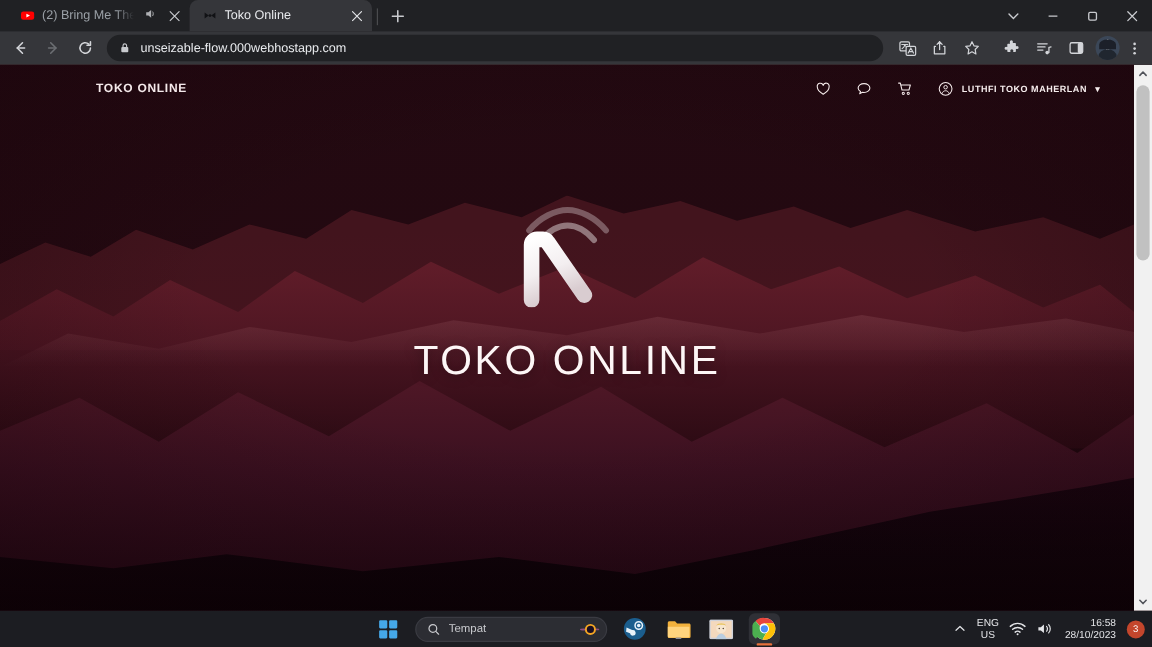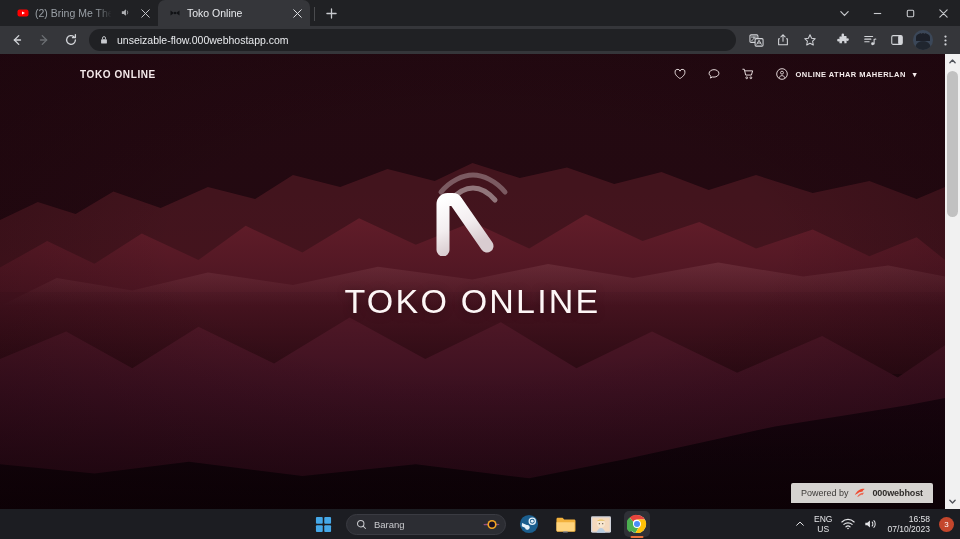--- a/index.html
+++ b/index.html
@@ -501,21 +501,21 @@
               </svg>
           </span>
           <span id="user-menu">
             <span style="display:flex;">
               <svg width="14" height="14" viewBox="0 0 20 20">
                   <circle cx="10" cy="10" r="7.6" stroke="#f6ecec" stroke-width="1.25" fill="none"></circle>
                   <circle cx="10" cy="8.1" r="2.1" stroke="#f6ecec" stroke-width="1.15" fill="none"></circle>
                   <path d="M5.9 15.3c.7-2 2.2-3 4.1-3s3.4 1 4.1 3" stroke="#f6ecec" stroke-width="1.15" fill="none" stroke-linecap="round"></path>
                 </svg>
             </span>
-            <span>ONLINE ATHAR MAHERLAN</span>
+            <span>LUTHFI TOKO MAHERLAN</span>
             <span>▾</span>
           </span>
         </div>
       </div>
 
       <div id="hero-center">
         <div id="brand-mark">
           <svg width="120" height="92" viewBox="0 0 120 92">
             <defs>
               <linearGradient id="nGrad" x1="0" y1="0" x2="0.35" y2="1">
@@ -526,30 +526,20 @@
             </defs>
             <path d="M28 28c9-11 22-17 32-17s23 6 32 17" stroke="#ffffff" stroke-opacity="0.30" stroke-width="5" fill="none" stroke-linecap="round"></path>
             <path d="M38 36c7-8 15-12 22-12s15 4 22 12" stroke="#ffffff" stroke-opacity="0.42" stroke-width="5" fill="none" stroke-linecap="round"></path>
             <path d="M30 86V40c0-2.5 2-4.5 4.5-4.5h5c1.6 0 3 .8 3.8 2.2L74 82" stroke="url(#nGrad)" stroke-width="13" fill="none" stroke-linecap="round" stroke-linejoin="round"></path>
             <path d="M86 40v46" stroke="url(#nGrad)" stroke-width="13" fill="none" stroke-linecap="round"></path>
           </svg>
         </div>
         <div id="hero-title">TOKO ONLINE</div>
       </div>
 
-      <div id="powered-badge">
-        <span>Powered by</span>
-        <span style="display:flex;">
-          <svg width="14" height="12" viewBox="0 0 16 14">
-              <path d="M2 9.4c2.6-5.6 7.3-7.6 11.4-7.2-1.5 1-2.2 2-2.6 3.3-2.3-.4-4.4.6-5.7 2.2" fill="#f04a2f"></path>
-              <path d="M4.6 11.6c2.1-4 5.5-5.2 8.4-4.8-1.1.7-1.7 1.5-2 2.4-1.6-.2-3.1.5-4 1.6" fill="#f04a2f" opacity=".8"></path>
-            </svg>
-        </span>
-        <span class="pb-brand">000webhost</span>
-      </div>
     </div>
 
     <div id="scrollbar">
       <div id="sb-up">
         <svg width="7" height="7" viewBox="0 0 8 8">
             <path d="M1 5.5L4 2.3l3 3.2" stroke="#50535a" stroke-width="1.5" fill="none" stroke-linecap="round" stroke-linejoin="round"></path>
           </svg>
       </div>
       <div id="sb-track">
         <div id="sb-thumb"></div>
@@ -575,21 +565,21 @@
       </svg>
     </div>
 
     <div id="search-pill">
       <span style="display:flex;">
         <svg width="11" height="11" viewBox="0 0 14 14">
             <circle cx="6" cy="6" r="4.1" stroke="#c9cace" stroke-width="1.3" fill="none"></circle>
             <path d="M9.1 9.1l3 3" stroke="#c9cace" stroke-width="1.3" stroke-linecap="round"></path>
           </svg>
       </span>
-      <span class="sp-label">Barang</span>
+      <span class="sp-label">Tempat</span>
       <span style="display:flex;">
         <svg width="17" height="13" viewBox="0 0 20 14">
           <ellipse cx="4" cy="7" rx="3.6" ry="1" fill="#b55a9a" opacity=".75"></ellipse>
           <ellipse cx="16.4" cy="7" rx="3" ry=".9" fill="#b55a9a" opacity=".7"></ellipse>
           <circle cx="10.6" cy="7" r="5.4" fill="#f5a623"></circle>
           <circle cx="10.6" cy="7" r="3.5" fill="#1b0f22"></circle>
         </svg>
       </span>
     </div>
 
@@ -655,17 +645,17 @@
         </svg>
     </span>
     <span class="tray-ico">
       <svg width="14" height="12" viewBox="0 0 16 13">
           <path d="M1.5 5v3h2.3l3 2.6V2.4l-3 2.6z" fill="#e3e4e7"></path>
           <path d="M9.3 4.2c1.1.9 1.1 3.7 0 4.6M11.3 2.6c2 1.7 2 6.1 0 7.8" stroke="#e3e4e7" stroke-width="1.15" fill="none" stroke-linecap="round"></path>
         </svg>
     </span>
     <span id="tray-clock">
       <div>16:58</div>
-      <div>07/10/2023</div>
+      <div>28/10/2023</div>
     </span>
     <span id="tray-badge">3</span>
   </div>
 </div>
 
 </body></html>

